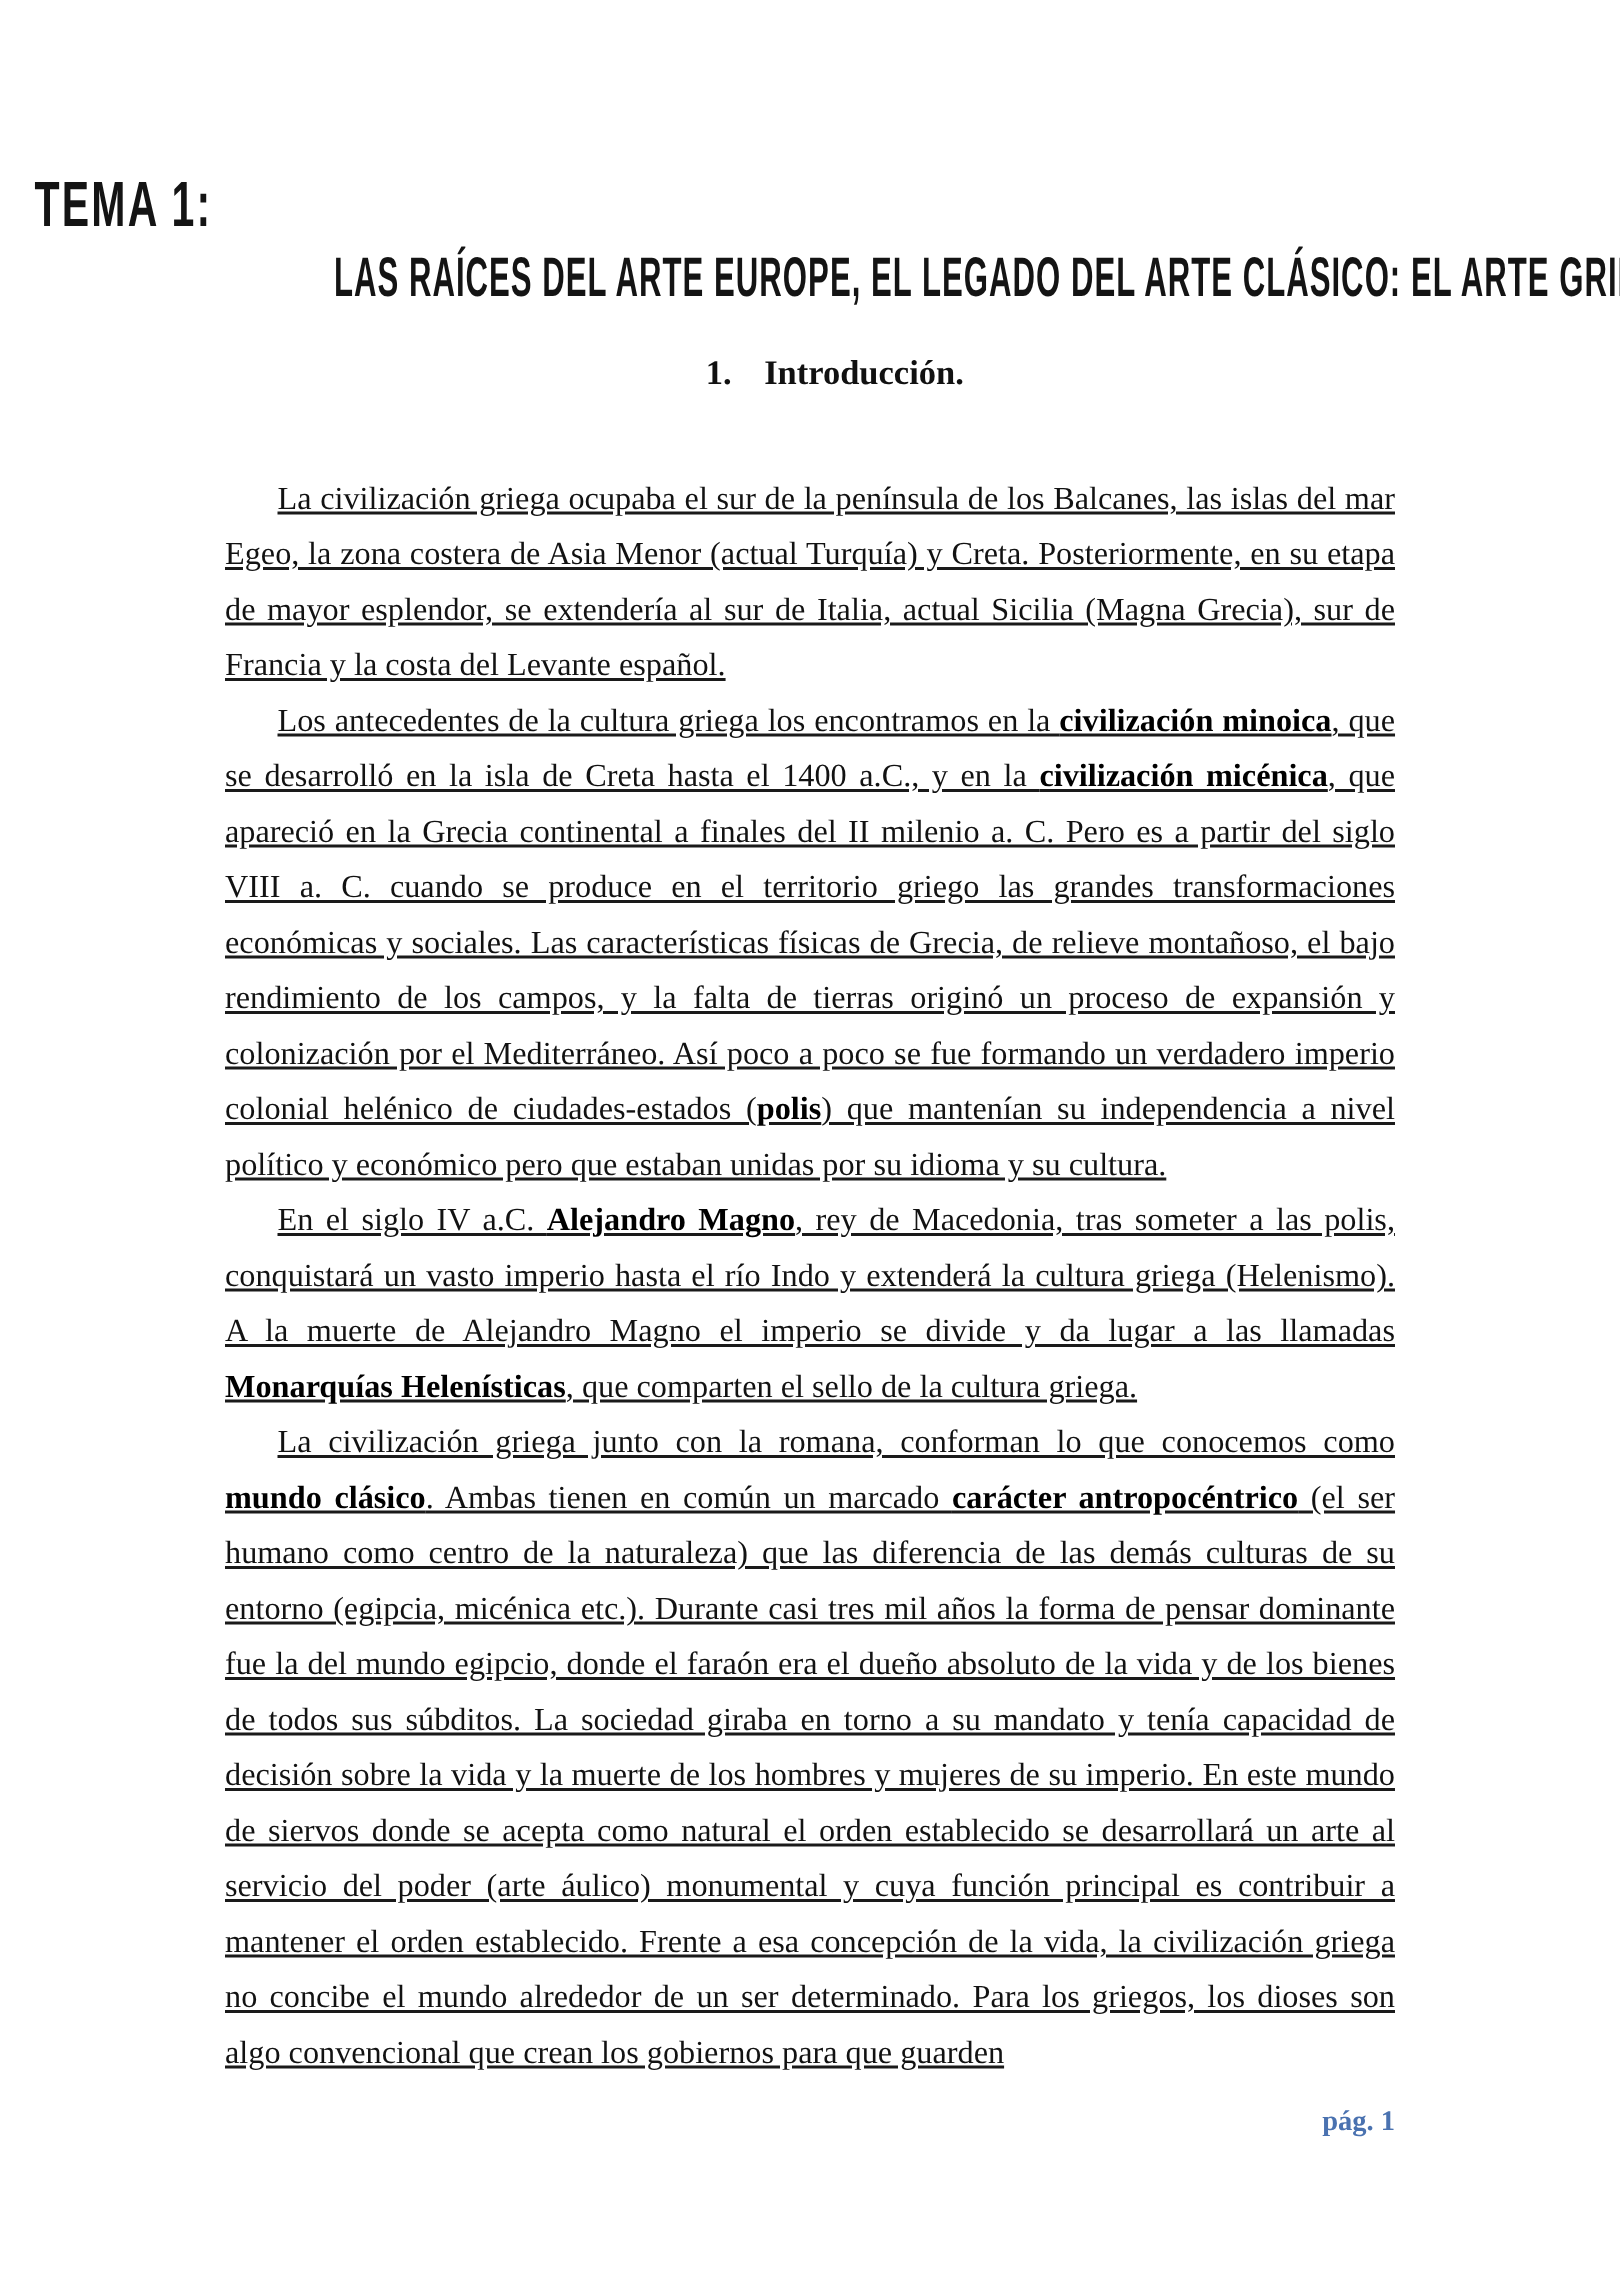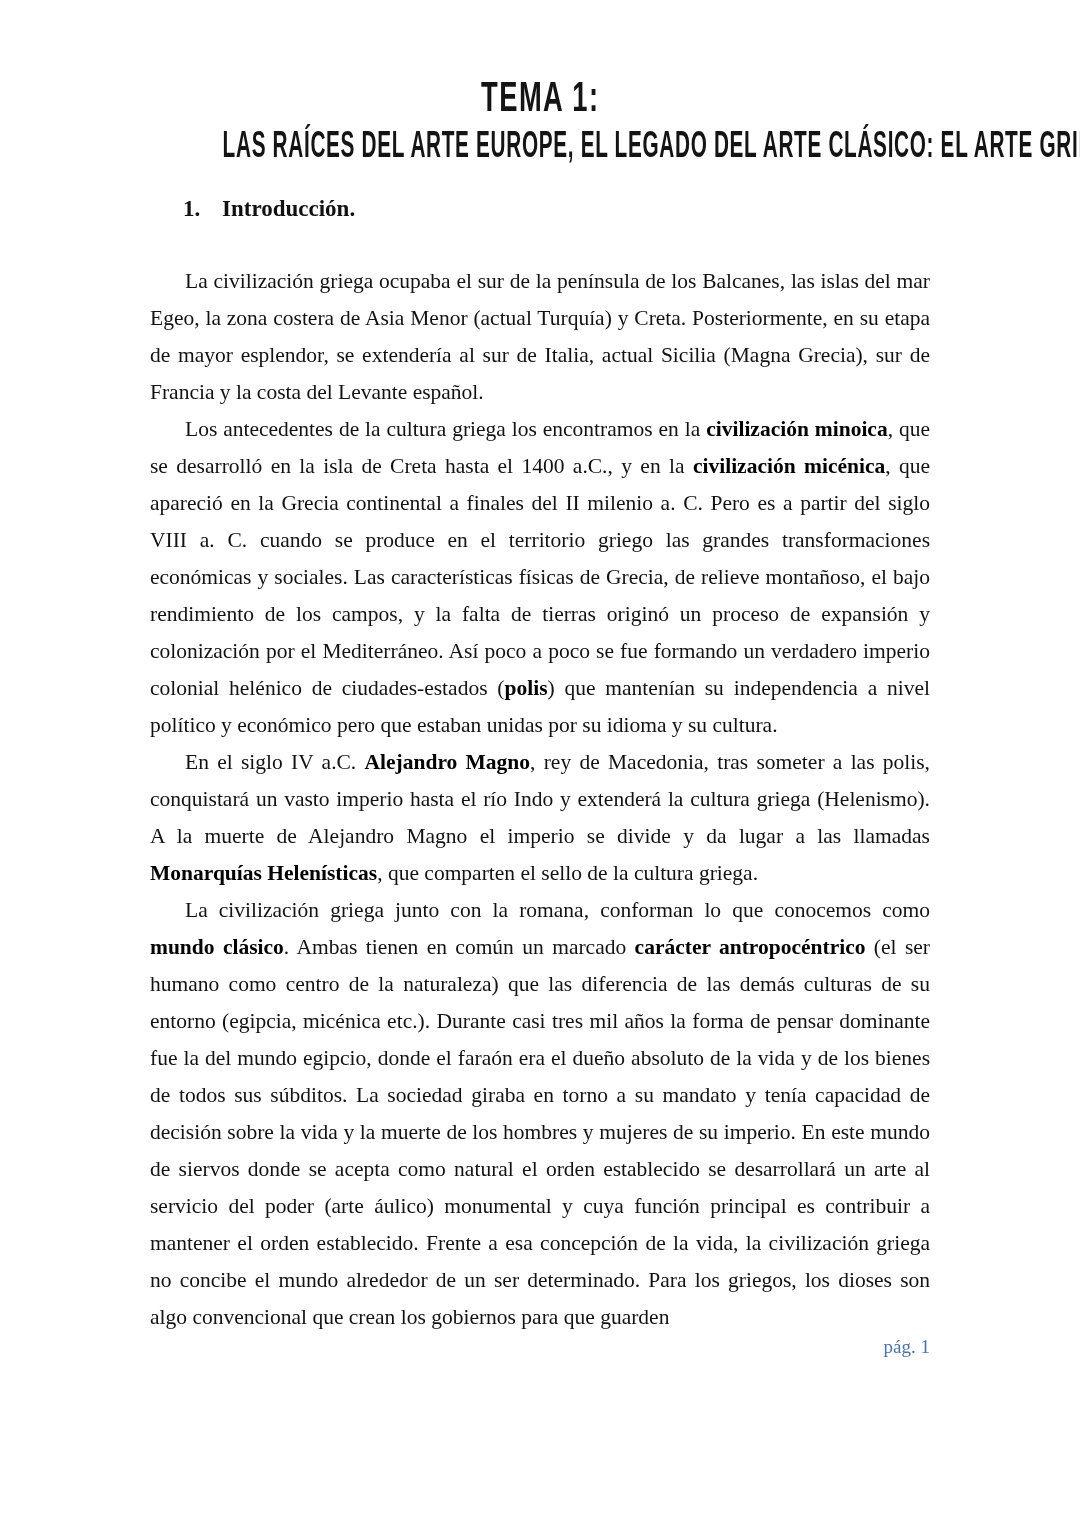--- a/index.html
+++ b/index.html
@@ -10,22 +10,21 @@
   .page {
     position: relative;
     width: 1080px;
     height: 1527px;
     background: #ffffff;
     overflow: hidden;
     font-family: "Liberation Serif", serif;
     color: #1a1a1a;
   }
   .title-block {
-    padding-top: 76px;
-    text-align: center;
+    padding-top: 116px;
   }
   .title-line {
     font-family: "Liberation Sans", sans-serif;
     font-weight: 700;
     color: #141414;
     line-height: 1.15;
   }
   .title-line .condense {
     display: inline-block;
     white-space: nowrap;
@@ -47,47 +46,50 @@
   }
   .content {
     margin: 0 150px;
   }
   .section-heading {
     margin-top: 34px;
     margin-left: 33px;
     font-weight: 700;
     font-size: 23px;
     color: #111111;
+    text-align: center;
   }
   .section-heading .num {
     display: inline-block;
     margin-right: 16px;
   }
   .paragraphs {
-    margin-top: 41px;
+    margin-top: 52px;
+    text-decoration: underline;
   }
   .body-para {
     margin: 0;
     font-size: 21.5px;
     line-height: 37px;
     text-align: justify;
     text-indent: 35px;
     color: #121212;
     hyphens: none;
   }
   .body-para b {
     color: #000000;
   }
   .footer {
     position: absolute;
-    top: 1336px;
+    top: 1404px;
     right: 150px;
     font-size: 19px;
     color: #4a72b0;
     font-family: "Liberation Serif", serif;
+    font-weight: bold;
   }
 </style>
 </head>
 <body>
 
 <div class="page">
 
   <div class="title-block">
     <div class="title-line title-line-1">
       <span class="condense">TEMA 1:</span>

